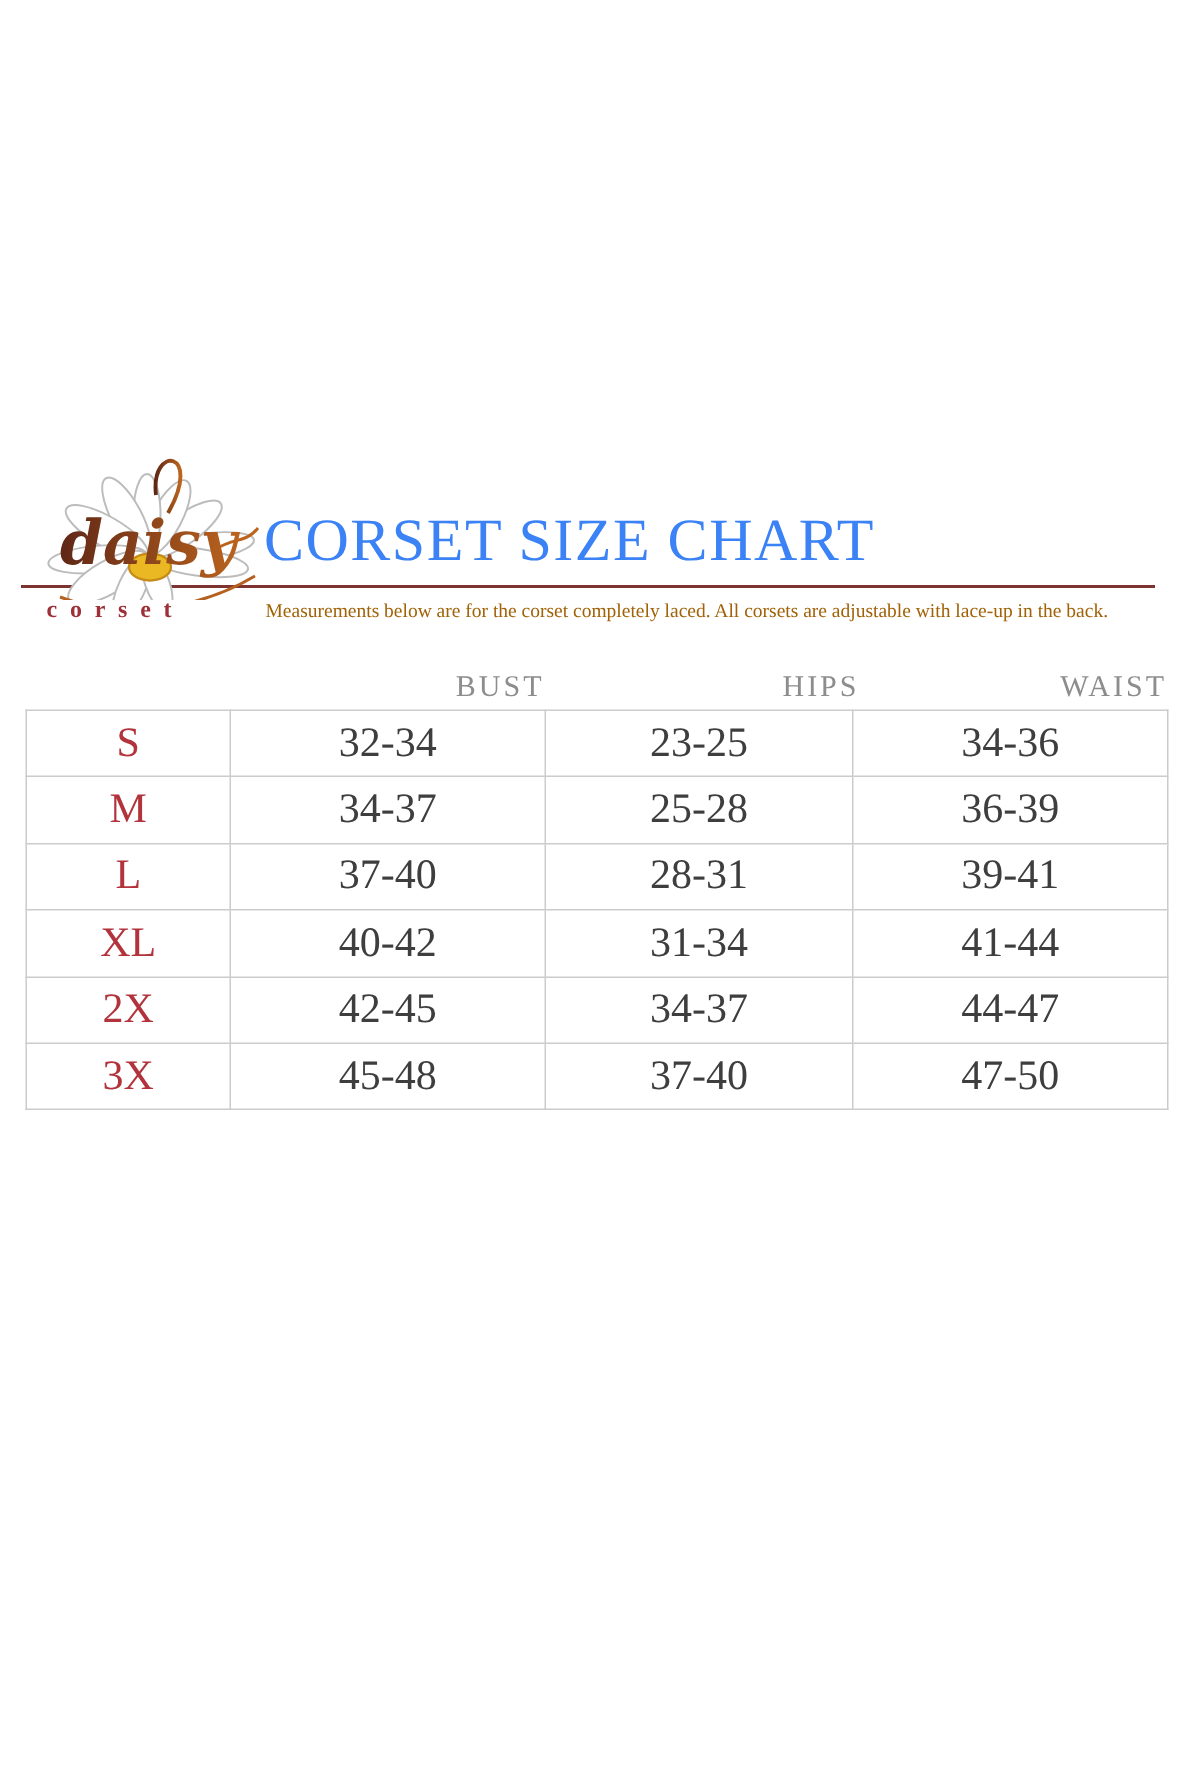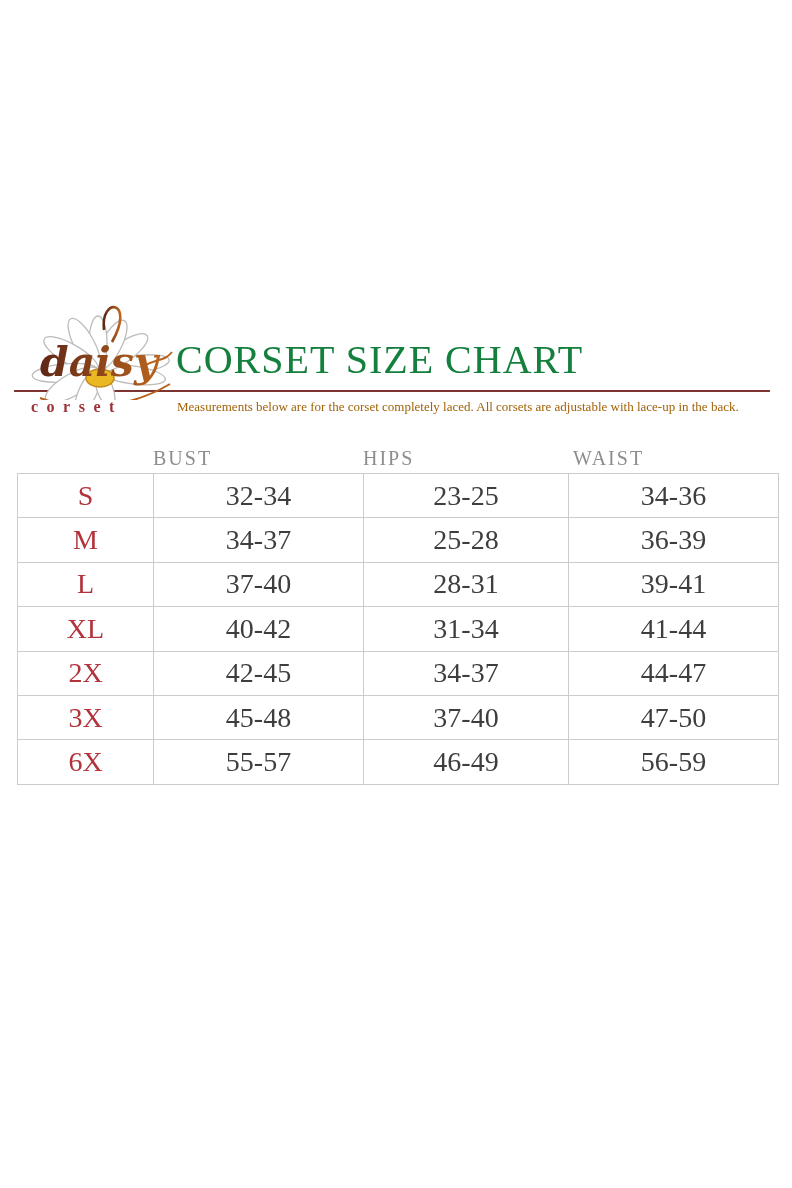--- a/index.html
+++ b/index.html
@@ -13,32 +13,32 @@
   
   .logo-svg { position:absolute; left:12px; top:300px; z-index:2; }
   .brand-sub {
     position:absolute; left:31px; top:398px; z-index:3;
     font-size:16px; letter-spacing:8.5px; color:#9e3038; font-weight:bold;
   }
 
   
   .title {
     position:absolute; left:176px; top:339px; width:600px;
-    font-size:40px; line-height:42px; letter-spacing:1px; color:#15803d;
+    font-size:40px; line-height:42px; letter-spacing:1px; color:#3b82f6;
     white-space:nowrap;
   }
   .subtitle {
     position:absolute; left:177px; top:399px; width:600px;
     font-size:13px; color:#a16207; white-space:nowrap;
   }
 
   
   .chart-wrap { position:absolute; left:17px; top:444px; width:761px; }
   .col-headers { display:flex; height:29px; align-items:center; }
-  .ch { text-align:left; color:#8d8d8d; font-size:20px; letter-spacing:2px; }
+  .ch { text-align:right; color:#8d8d8d; font-size:20px; letter-spacing:2px; }
   .ch-spacer { width:136px; }
   .ch-bust  { width:210px; }
   .ch-waist { width:205px; }
   .ch-hips  { width:210px; }
 
   table.size-table { border-collapse:collapse; width:761px; table-layout:fixed; }
   table.size-table td {
     border:1px solid #cccccc; height:43.4px; text-align:center;
     vertical-align:middle; padding:0;
   }
@@ -137,23 +137,17 @@
           <td class="c-val">42-45</td>
           <td class="c-val">34-37</td>
           <td class="c-val">44-47</td>
         </tr>
         <tr>
           <td class="c-size">3X</td>
           <td class="c-val">45-48</td>
           <td class="c-val">37-40</td>
           <td class="c-val">47-50</td>
         </tr>
-        <tr>
-          <td class="c-size">6X</td>
-          <td class="c-val">55-57</td>
-          <td class="c-val">46-49</td>
-          <td class="c-val">56-59</td>
-        </tr>
       </tbody>
     </table>
   </div>
 
 </div>
 
 </body></html>

